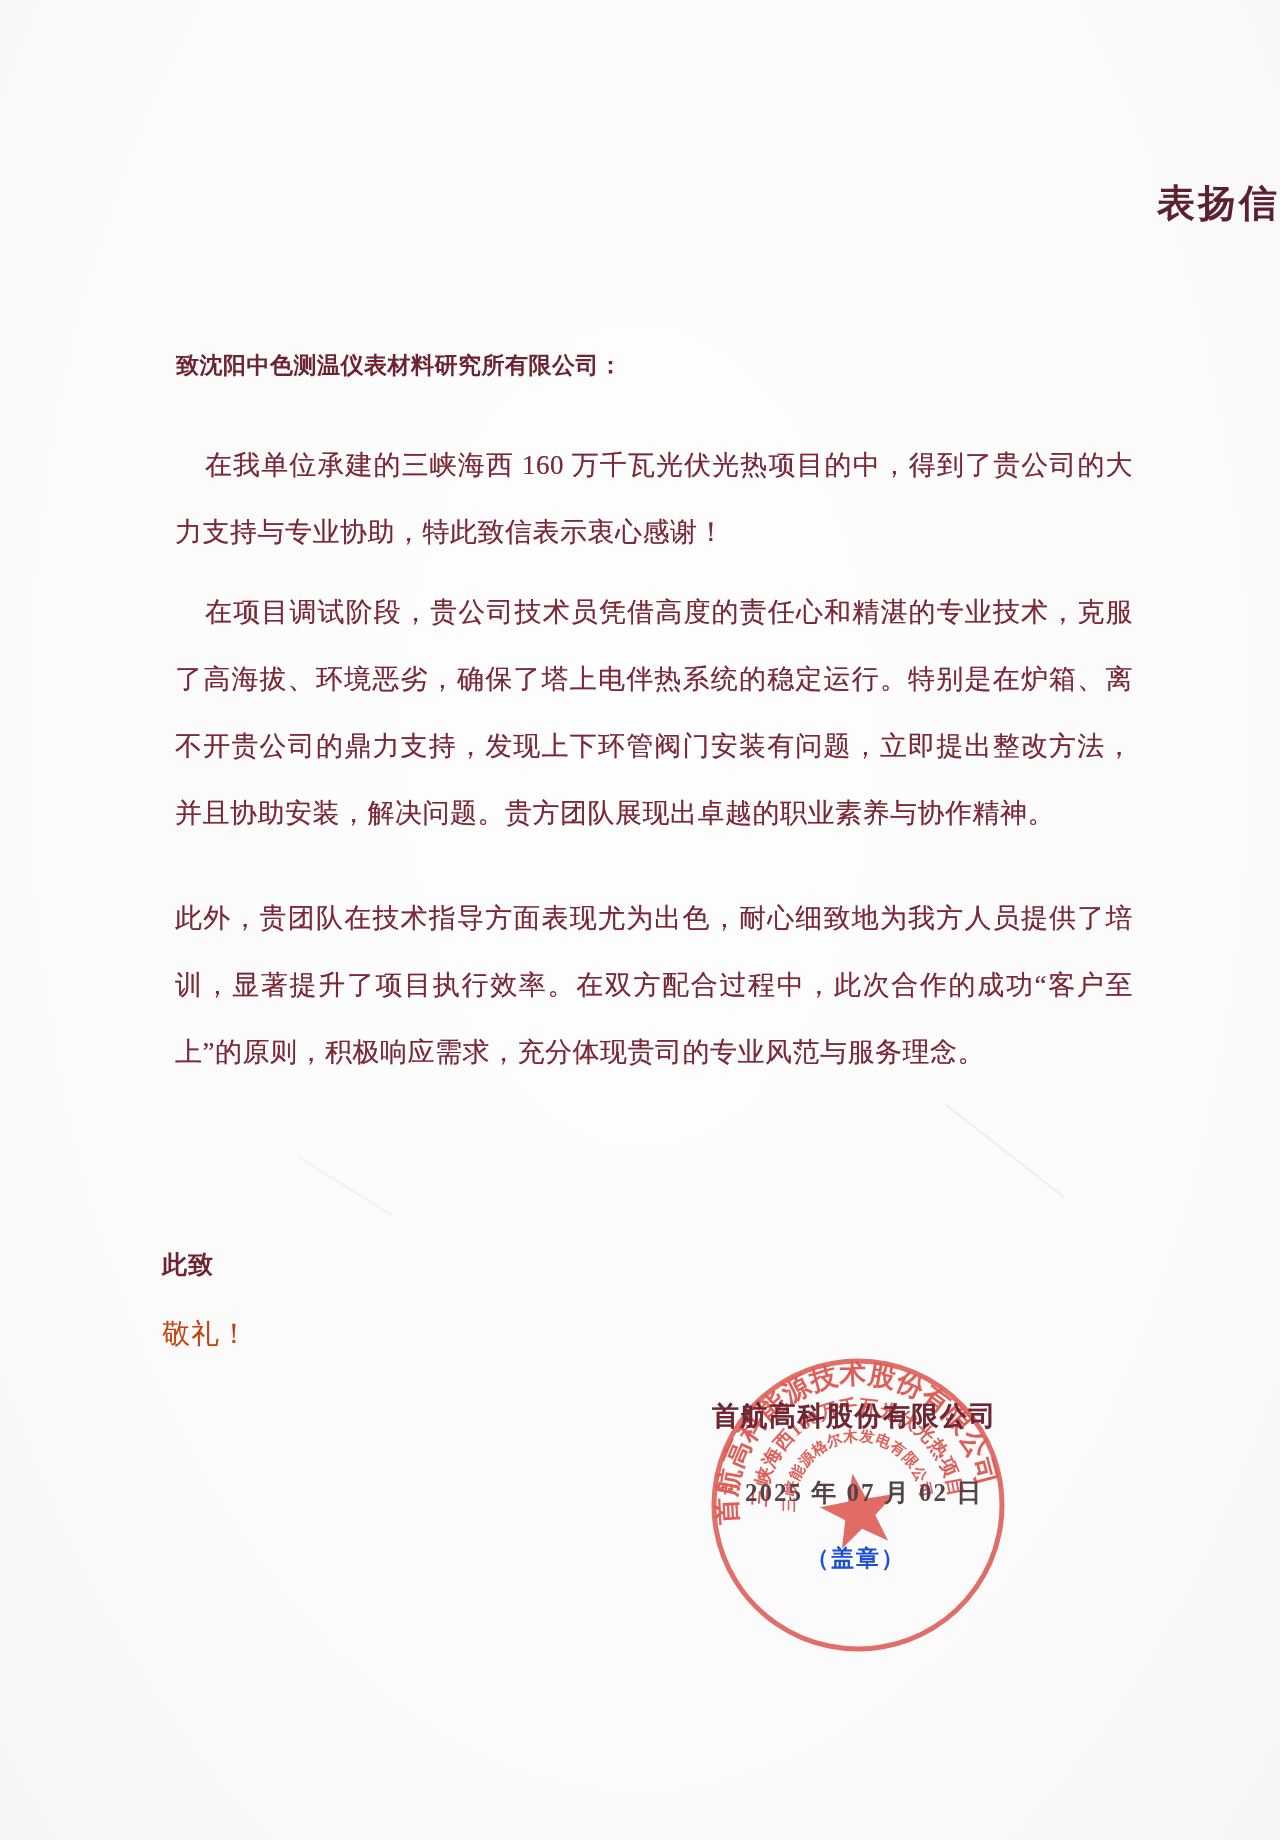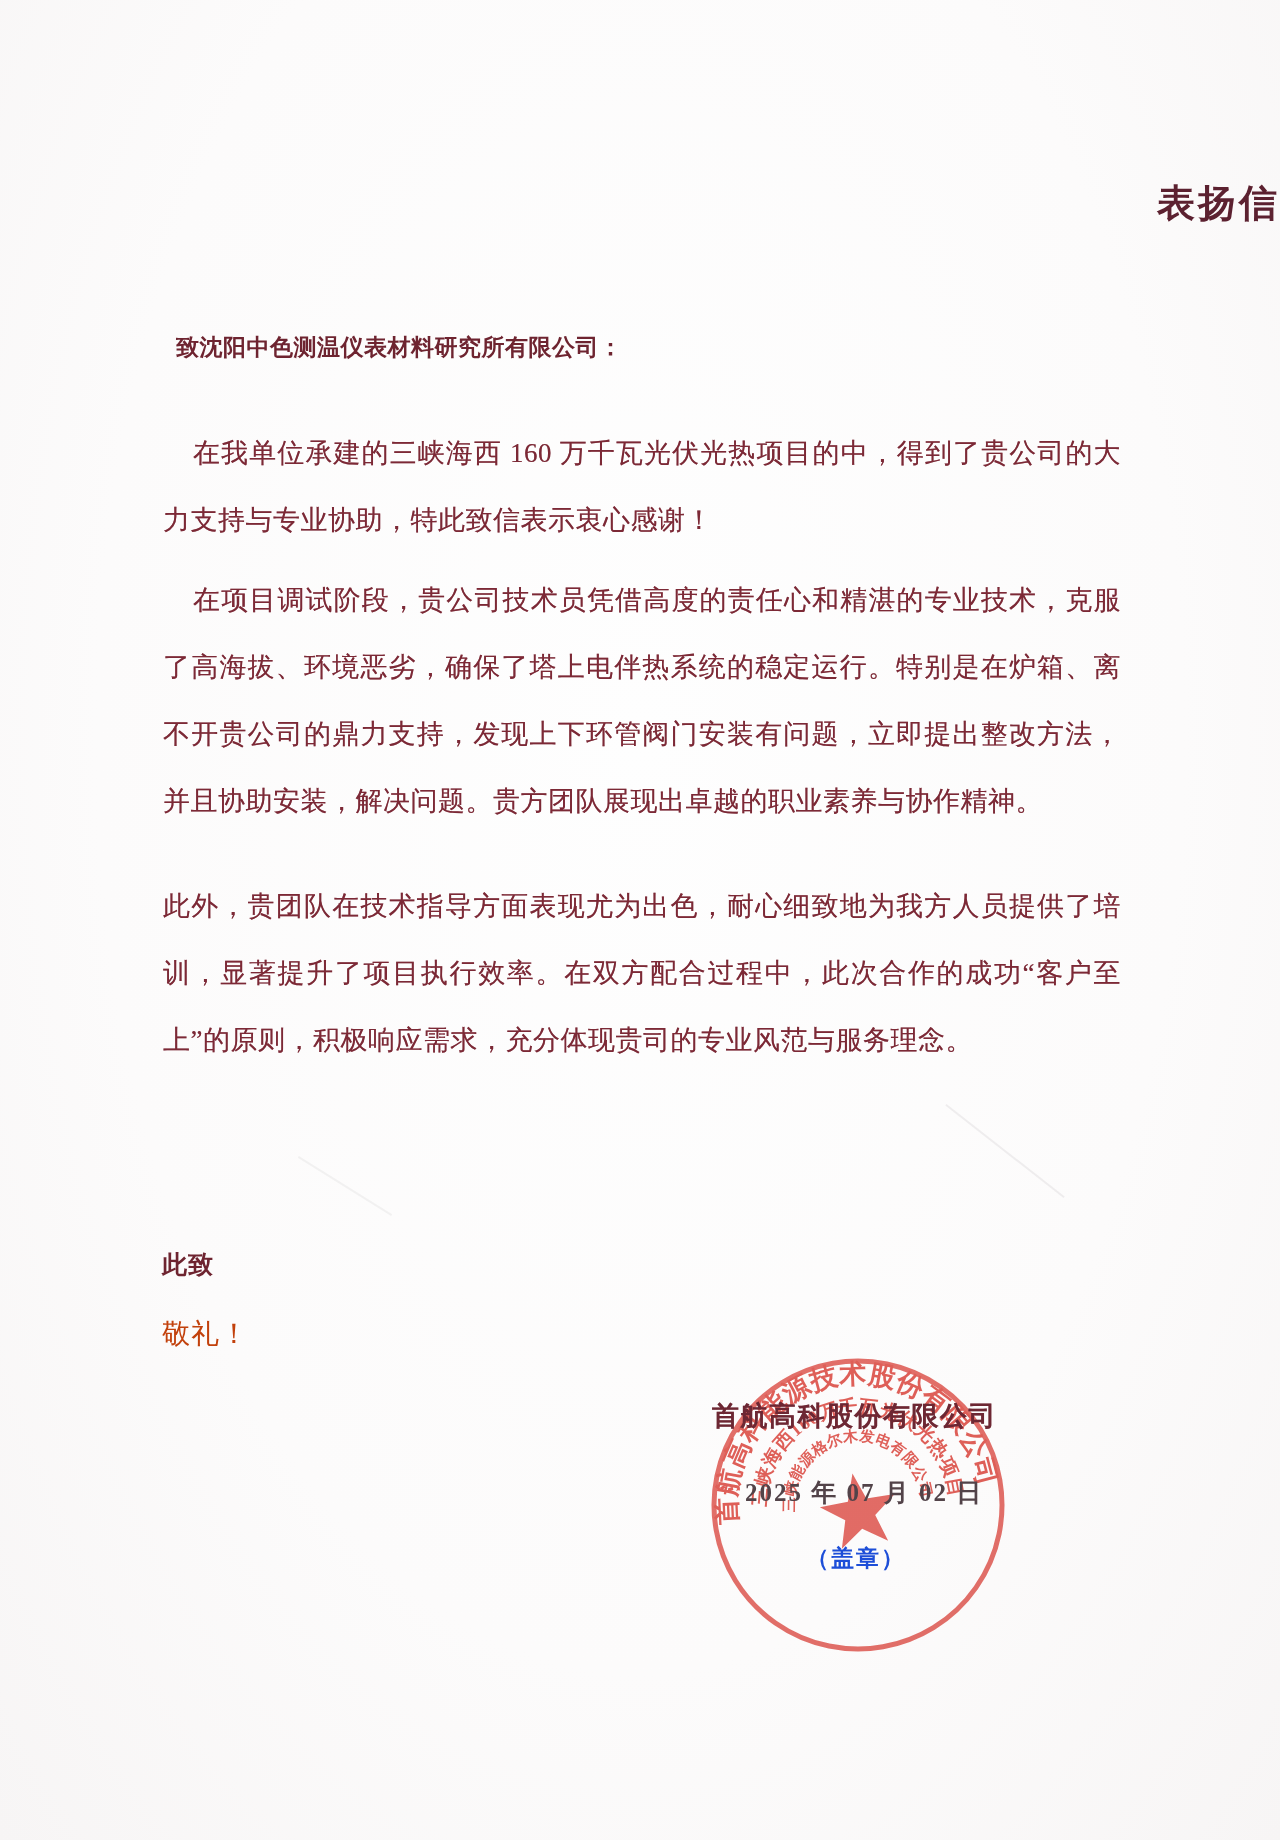--- a/index.html
+++ b/index.html
@@ -7,27 +7,27 @@
     width:1280px;height:1840px;position:relative;overflow:hidden;
     background:radial-gradient(ellipse at 50% 40%, #fefefe 0%, #fcfbfb 60%, #f7f5f5 100%);
     font-family:"Liberation Serif","DejaVu Serif",serif;
   }
   .page{position:absolute;inset:0;}
   .title{
     position:absolute;top:178px;left:0;width:100%;text-align:right;
     font-size:38px;font-weight:bold;letter-spacing:3px;color:#5c2130;
   }
   .addressee{
-    position:absolute;top:332px;left:176px;
+    position:absolute;top:350px;left:176px;
     font-size:23px;font-weight:bold;letter-spacing:0.5px;color:#6e2430;
   }
   .body-text{
     position:absolute;left:163px;width:958px;
     font-size:27px;line-height:67px;letter-spacing:0.5px;
-    color:#7c2936;text-align:justify;margin:0;
+    color:#7c2936;text-align:justify;margin:12px;
     text-shadow:0 0 0.6px rgba(124,41,54,.55);
   }
   .indent{text-indent:30px;}
   .p1{top:420px;}
   .p2{top:567px;}
   .p3{top:873px;}
   .p4{top:1095px;}
   .salute{
     position:absolute;left:162px;top:1248px;
     font-size:25px;font-weight:bold;color:#6e2430;letter-spacing:1px;

